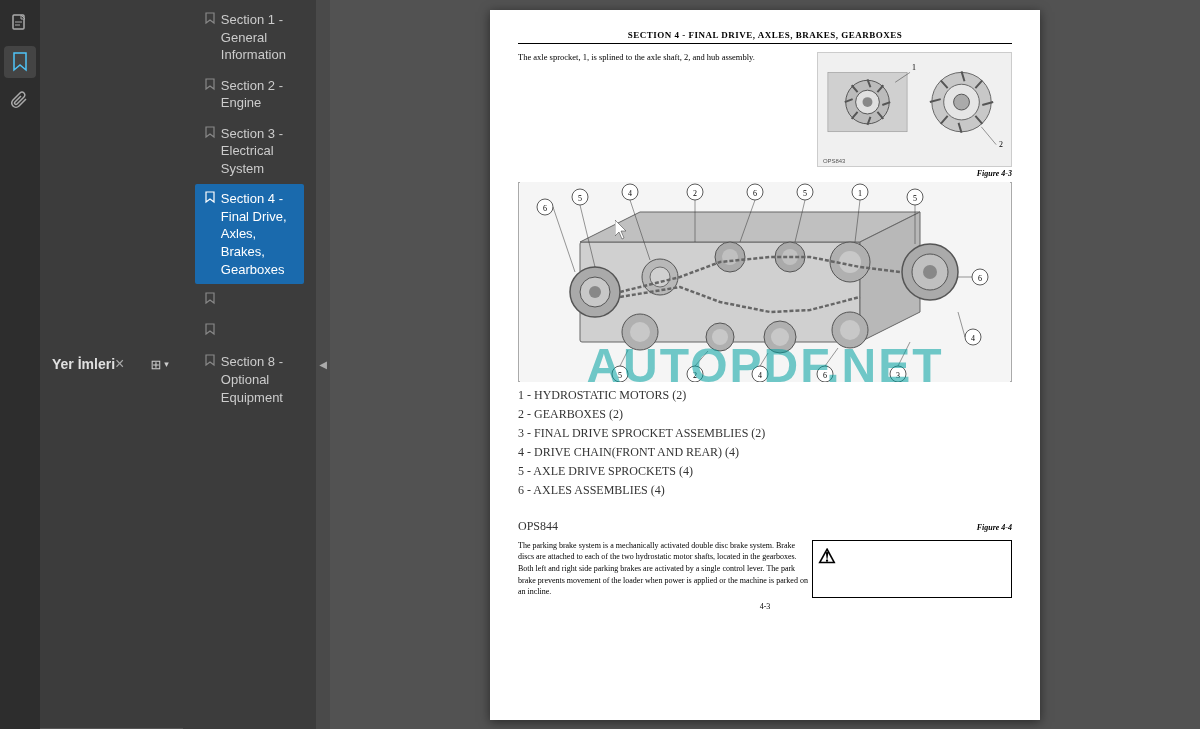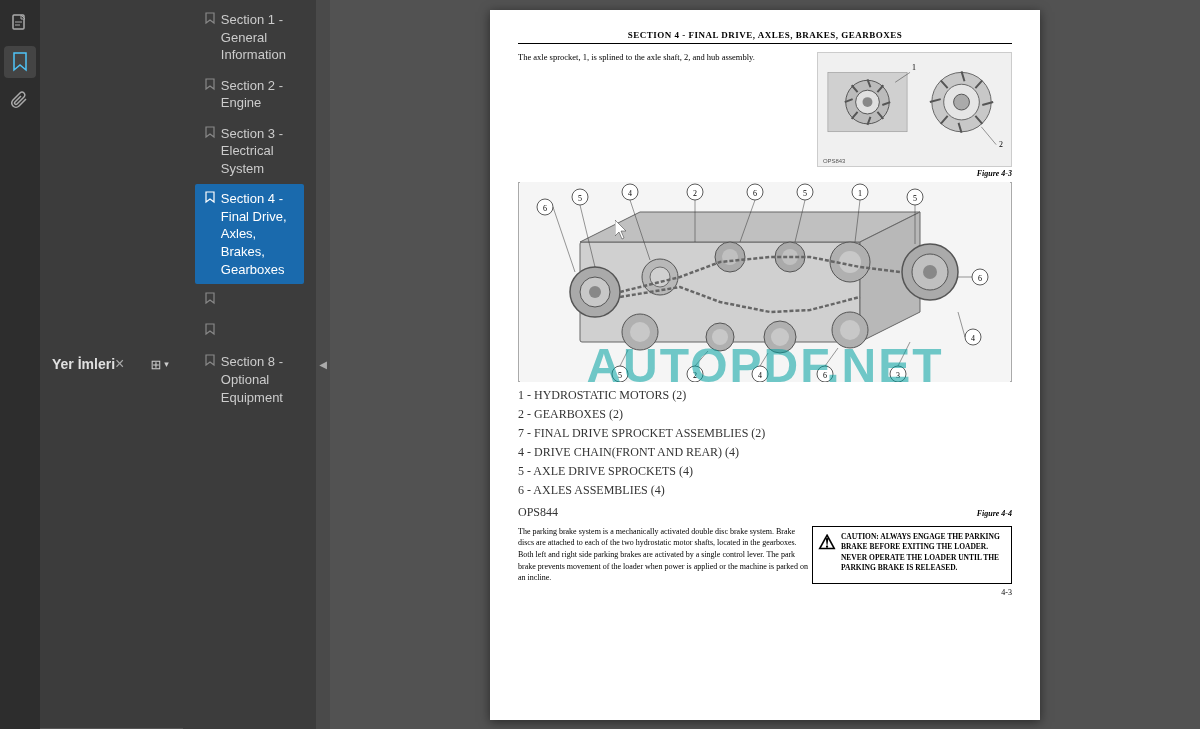--- a/index.html
+++ b/index.html
@@ -258,21 +258,21 @@
       line-height: 1;
     }
 
     .legend-list {
       font-size: 12px;
       line-height: 1.6;
       color: #333;
     }
 
     .page-number {
-      text-align: right;
+      text-align: center;
       font-size: 8px;
       margin-top: 4px;
     }
 
     
     .bookmarks-list::-webkit-scrollbar { width: 5px; }
     .bookmarks-list::-webkit-scrollbar-track { background: #3c3c3c; }
     .bookmarks-list::-webkit-scrollbar-thumb { background: #666; border-radius: 3px; }
 
     
@@ -523,33 +523,32 @@
           <circle cx="453" cy="155" r="8" fill="white" stroke="#333" stroke-width="0.8"></circle>
           <text x="453" y="159" font-size="8" text-anchor="middle" font-family="serif">4</text>
           <line x1="445" y1="155" x2="438" y2="130" stroke="#333" stroke-width="0.5"></line>
         </svg>
       </div>
 
       <div style="display:flex;justify-content:space-between;align-items:flex-end;margin-bottom:4px;">
         <div class="legend-list">
           <div>1 - HYDROSTATIC MOTORS (2)</div>
           <div>2 - GEARBOXES (2)</div>
-          <div>7 - FINAL DRIVE SPROCKET ASSEMBLIES (2)</div>
+          <div>3 - FINAL DRIVE SPROCKET ASSEMBLIES (2)</div>
           <div>4 - DRIVE CHAIN(FRONT AND REAR) (4)</div>
           <div>5 - AXLE DRIVE SPROCKETS (4)</div>
           <div>6 - AXLES ASSEMBLIES (4)</div>
-          <div style="margin-top:2px;">OPS844</div>
+          <div style="margin-top:16px;">OPS844</div>
         </div>
         <div class="figure-label">Figure 4-4</div>
       </div>
 
       <div class="pdf-bottom-section">
         <div class="pdf-bottom-text">The parking brake system is a mechanically activated double disc brake system. Brake discs are attached to each of the two hydrostatic motor shafts, located in the gearboxes. Both left and right side parking brakes are activated by a single control lever. The park brake prevents movement of the loader when power is applied or the machine is parked on an incline.</div>
         <div class="caution-box">
           <div class="caution-icon">⚠</div>
-          <div>CAUTION: ALWAYS ENGAGE THE PARKING BRAKE BEFORE EXITING THE LOADER. NEVER OPERATE THE LOADER UNTIL THE PARKING BRAKE IS RELEASED.</div>
         </div>
       </div>
 
       <div class="page-number">4-3</div>
     </div>
   </div>
 </div>
 
 </body></html>

